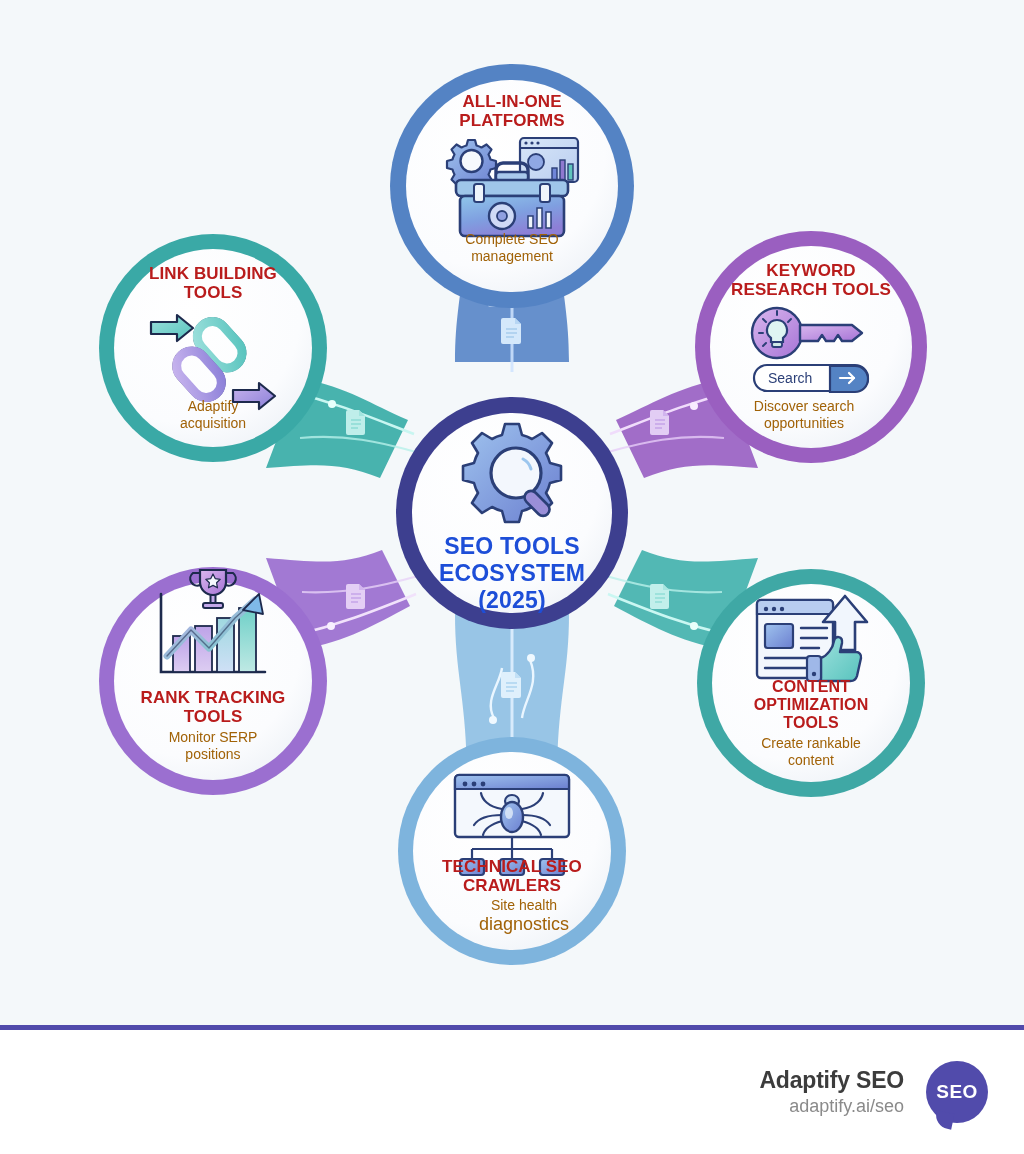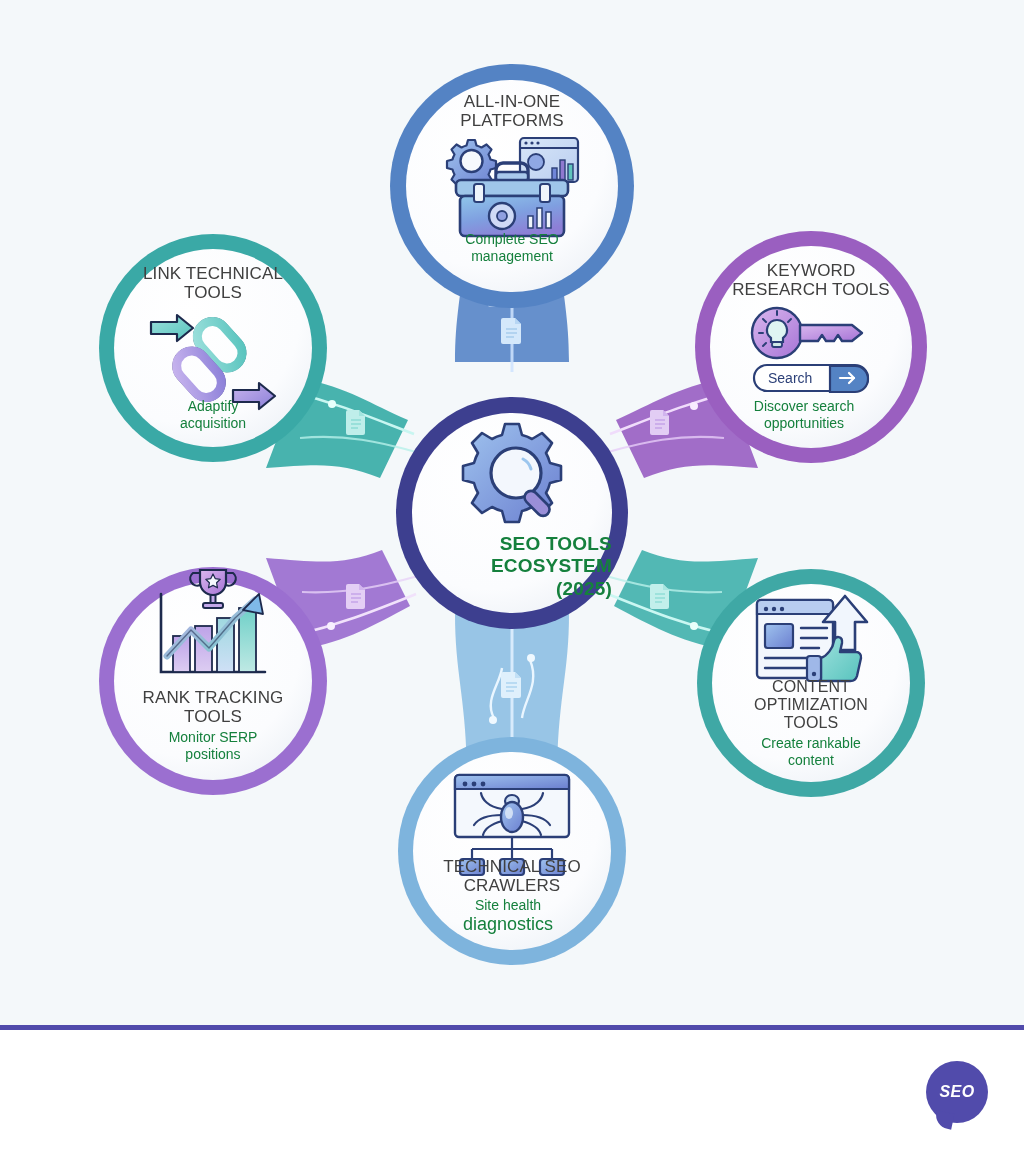--- a/index.html
+++ b/index.html
@@ -57,49 +57,48 @@
     content: "";
     position: absolute;
     left: 9px; bottom: -5px;
     width: 18px; height: 16px;
     background: #514bab;
     border-radius: 0 0 0 14px;
     transform: rotate(12deg);
   }
   .bubble span {
     position: relative; z-index: 2;
-    color: #fff; font-weight: bold; font-size: 16px; letter-spacing: 0.4px; font-style: italic;
+    color: #fff; font-weight: bold; font-size: 19px; letter-spacing: 0.4px;
   }
 
   
   #graph { position: absolute; left: 0; top: 0; }
 
   
   .node-txt {
     position: absolute;
     text-align: center;
     pointer-events: none;
   }
   .node-title {
-    font-weight: normal;
-    color: #404040;
+    font-weight: bold;
+    color: #b91c1c;
     letter-spacing: 0.1px;
     line-height: 1.12;
   }
   .node-sub {
-    color: #15803d;
+    color: #a16207;
     line-height: 1.18;
   }
   .hub-title {
     font-weight: bold;
-    color: #15803d;
-    font-size: 19px;
+    color: #1d4ed8;
+    font-size: 23px;
     line-height: 1.18;
     letter-spacing: 0.2px;
-    text-align: right;
   }
 </style>
 </head>
 <body>
 
 <div id="canvas">
 
   <div class="board"></div>
 
   <svg id="graph" width="1024" height="1025" viewBox="0 0 1024 1025">
@@ -473,45 +472,49 @@
   </div>
   <div class="node-txt" style="left:402px; top:857px; width:220px;">
     <div class="node-title" style="font-size:17px;">TECHNICAL SEO</div>
     <div class="node-title" style="font-size:17px;">CRAWLERS</div>
   </div>
 
   <div class="node-txt" style="left:711px; top:735px; width:200px;">
     <div class="node-sub" style="font-size:14px;">Create rankable</div>
     <div class="node-sub" style="font-size:14px;">content</div>
   </div>
-  <div class="node-txt" style="left:408px; top:897px; width:200px;">
+  <div class="node-txt" style="left:424px; top:897px; width:200px;">
     <div class="node-sub" style="font-size:14px;">Site health</div>
     <div class="node-sub" style="font-size:18px;">diagnostics</div>
   </div>
 
   <div class="node-txt" style="left:103px; top:688px; width:220px;">
     <div class="node-title" style="font-size:17px;">RANK TRACKING</div>
     <div class="node-title" style="font-size:17px;">TOOLS</div>
   </div>
   <div class="node-txt" style="left:113px; top:729px; width:200px;">
     <div class="node-sub" style="font-size:14px;">Monitor SERP</div>
     <div class="node-sub" style="font-size:14px;">positions</div>
   </div>
 
   <div class="node-txt" style="left:103px; top:264px; width:220px;">
-    <div class="node-title" style="font-size:17px;">LINK TECHNICAL</div>
+    <div class="node-title" style="font-size:17px;">LINK BUILDING</div>
     <div class="node-title" style="font-size:17px;">TOOLS</div>
   </div>
   <div class="node-txt" style="left:113px; top:398px; width:200px;">
     <div class="node-sub" style="font-size:14px;">Adaptify</div>
     <div class="node-sub" style="font-size:14px;">acquisition</div>
   </div>
 
   <div class="divider"></div>
   <div class="footer">
+    <div class="brand-text">
+      <div class="brand-name">Adaptify SEO</div>
+      <div class="brand-url">adaptify.ai/seo</div>
+    </div>
     <div class="brand-logo">
       <div class="bubble">
         <span>SEO</span>
       </div>
     </div>
   </div>
 
 </div>
 
 </body></html>

